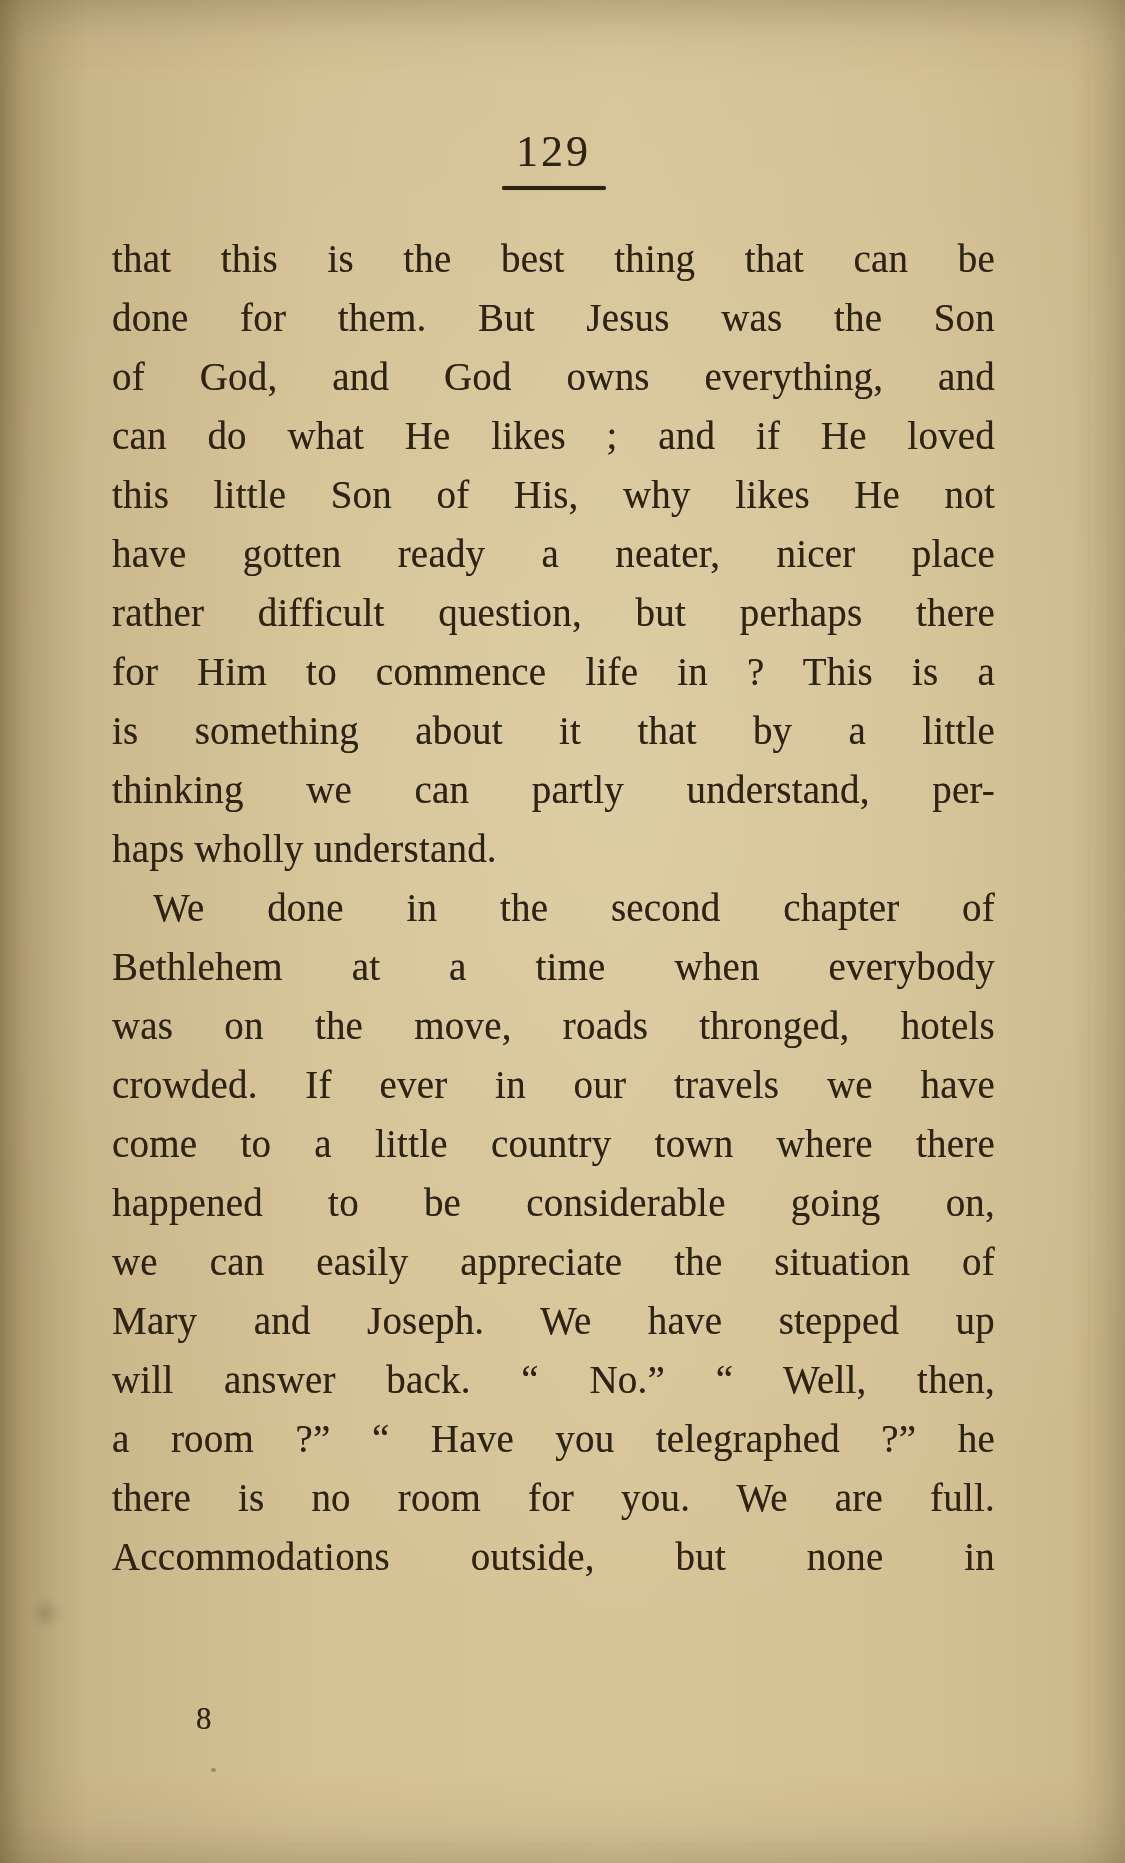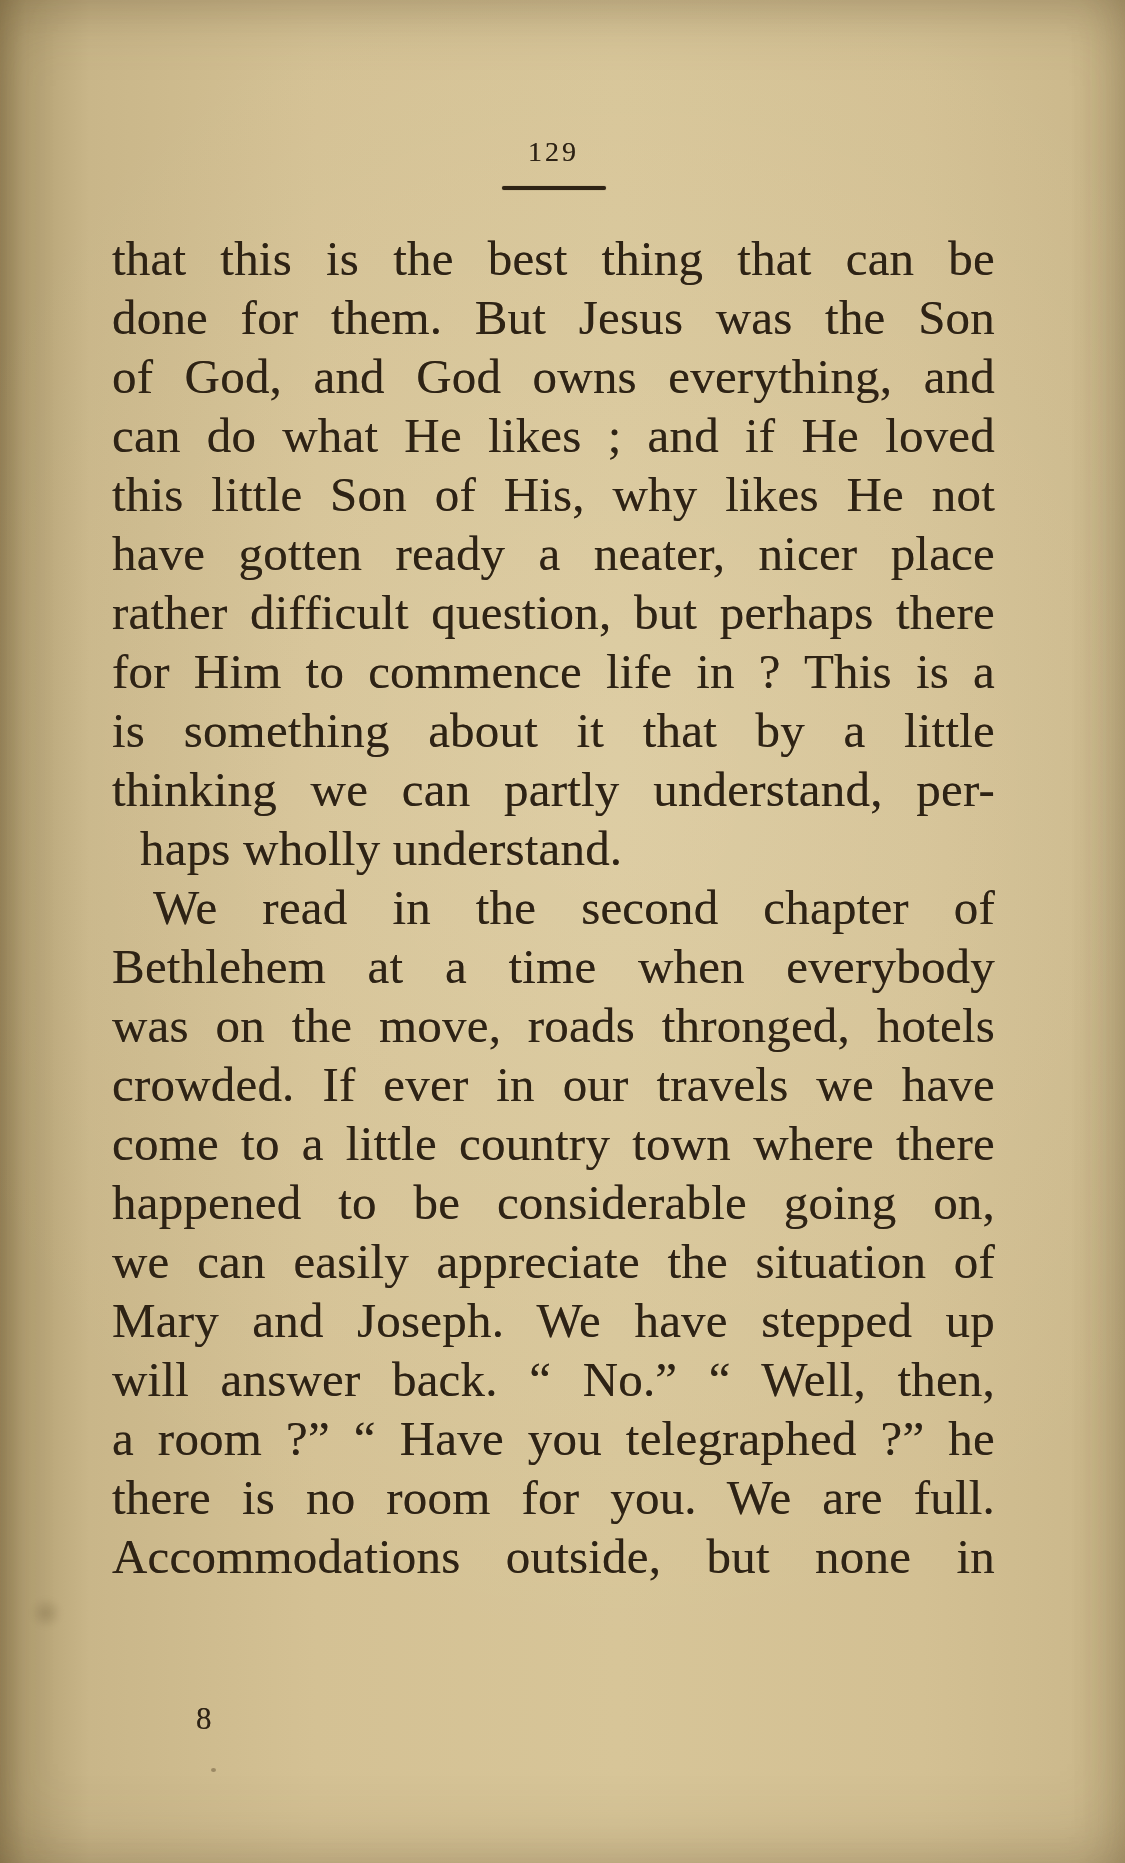--- a/index.html
+++ b/index.html
@@ -23,50 +23,49 @@
       inset -18px 0 60px -30px rgba(92,74,42,0.25);
   }
   .folio-wrap {
     position: absolute;
     left: 112px;
     top: 132px;
     width: 883px;
     text-align: center;
   }
   .folio {
-    font-size: 28px;
+    font-size: 44px;
     line-height: 40px;
     letter-spacing: 3px;
     text-shadow: 0 0 0.6px rgba(46,35,21,0.55);
   }
   .folio-rule {
     width: 104px;
     height: 4px;
     margin: 14px auto 0 auto;
     background: #2e2315;
     border-radius: 2px;
     box-shadow: 0 0 1px rgba(46,35,21,0.6);
   }
   .body-text {
     position: absolute;
     left: 112px;
     top: 229px;
     width: 883px;
-    font-size: 49px;
+    font-size: 39px;
     line-height: 59px;
     letter-spacing: 0.2px;
     text-shadow: 0 0 0.6px rgba(46,35,21,0.55);
   }
   .line {
     text-align: justify;
     text-align-last: justify;
   }
   .line.end {
     text-align-last: left;
-    margin-left: 28px;
   }
   .line.indent {
     text-indent: 41px;
   }
   .signature {
     position: absolute;
     left: 196px;
     top: 1700px;
     font-size: 31px;
     line-height: 38px;
@@ -108,21 +107,21 @@
     <div class="line">done for them.  But Jesus was the Son</div>
     <div class="line">of God, and God owns everything, and</div>
     <div class="line">can do what He likes ; and if He loved</div>
     <div class="line">this little Son of His, why likes He not</div>
     <div class="line">have gotten ready a neater, nicer place</div>
     <div class="line">rather difficult question, but perhaps there</div>
     <div class="line">for Him to commence life in ?  This is a</div>
     <div class="line">is something about it that by a little</div>
     <div class="line">thinking we can partly understand, per-</div>
     <div class="line end">haps wholly understand.</div>
-    <div class="line indent">We read in the second chapter of</div>
+    <div class="line indent">We done in the second chapter of</div>
     <div class="line">Bethlehem at a time when everybody</div>
     <div class="line">was on the move, roads thronged, hotels</div>
     <div class="line">crowded.  If ever in our travels we have</div>
     <div class="line">come to a little country town where there</div>
     <div class="line">happened to be considerable going on,</div>
     <div class="line">we can easily appreciate the situation of</div>
     <div class="line">Mary and Joseph.  We have stepped up</div>
     <div class="line">will answer back.  “ No.”  “ Well, then,</div>
     <div class="line">a room ?”  “ Have you telegraphed ?” he</div>
     <div class="line">there is no room for you.  We are full.</div>

